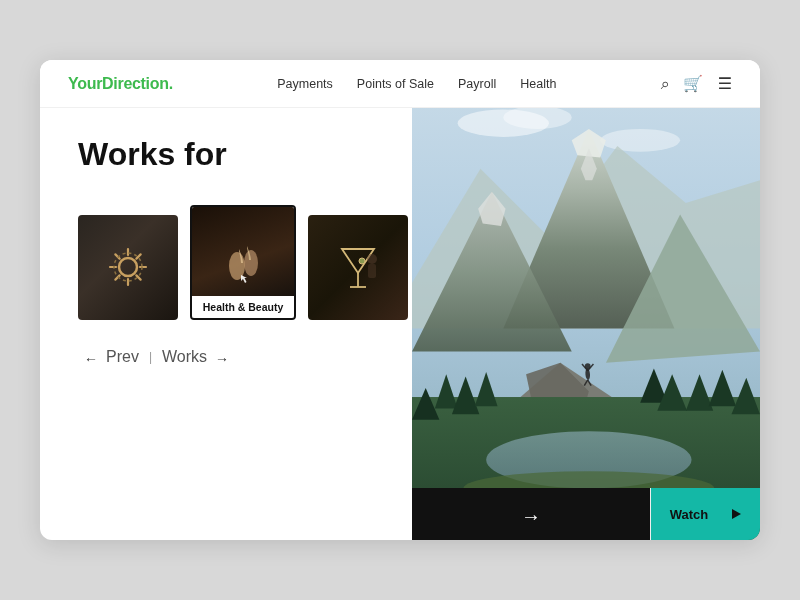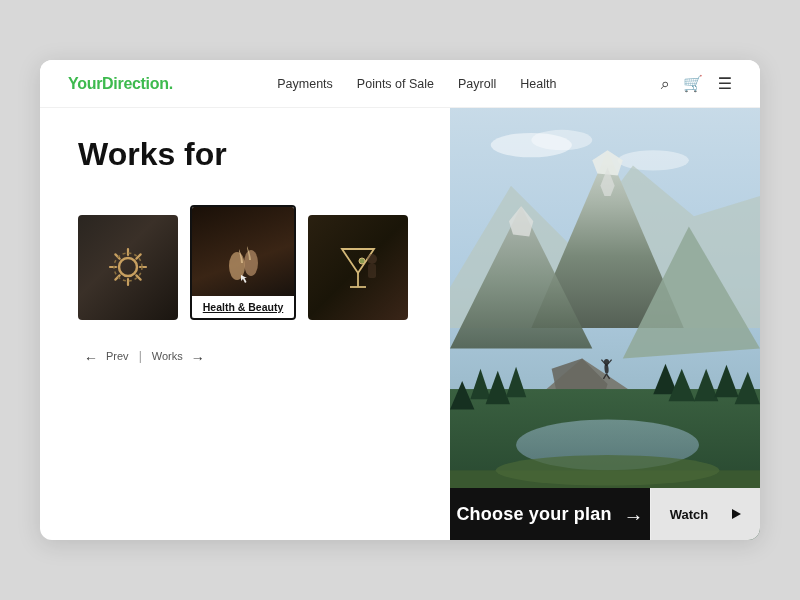--- a/index.html
+++ b/index.html
@@ -73,21 +73,21 @@
     
     .main {
       flex: 1;
       display: flex;
       position: relative;
       overflow: hidden;
     }
 
     
     .left-panel {
-      width: 410px;
+      width: 372px;
       flex-shrink: 0;
       display: flex;
       flex-direction: column;
       padding: 28px 28px 0 38px;
       position: relative;
       z-index: 2;
     }
     .hero-title {
       font-size: 32px;
       font-weight: 800;
@@ -121,21 +121,20 @@
       position: absolute;
       bottom: 0;
       left: 0;
       right: 0;
       background: #fff;
       text-align: center;
       font-size: 10.5px;
       font-weight: 600;
       color: #111;
       padding: 5px 2px;
-      text-decoration: underline;
     }
 
     
     .gear-bg {
       width: 100%;
       height: 100%;
       background: linear-gradient(135deg, #2a2520 0%, #3a3028 40%, #1a1510 100%);
       display: flex;
       align-items: center;
       justify-content: center;
@@ -167,21 +166,21 @@
       padding-left: 6px;
     }
     .page-arrow {
       font-size: 14px;
       color: #333;
       cursor: pointer;
       display: flex;
       align-items: center;
     }
     .page-label {
-      font-size: 11px;
+      font-size: 16px;
       color: #555;
     }
     .page-divider {
       font-size: 12px;
       color: #999;
       margin: 0 2px;
     }
 
     
     .right-panel {
@@ -214,21 +213,21 @@
       font-weight: 700;
       color: #fff;
       letter-spacing: 0.2px;
     }
     .cta-arrow {
       color: #fff;
       font-size: 20px;
     }
     .cta-watch {
       width: 110px;
-      background: #e5e5e5;
+      background: #14b8a6;
       display: flex;
       align-items: center;
       justify-content: center;
       gap: 24px;
       cursor: pointer;
       border-left: 1px solid #eee;
     }
     .cta-watch-text {
       font-size: 13px;
       font-weight: 600;
@@ -406,21 +405,20 @@
           <line x1="6" y1="-3" x2="11" y2="-9" stroke="#222" stroke-width="1.3" opacity="0.85"></line>
 
           <line x1="6" y1="5" x2="3" y2="10" stroke="#222" stroke-width="1.3" opacity="0.85"></line>
           <line x1="6" y1="5" x2="9" y2="10" stroke="#222" stroke-width="1.3" opacity="0.85"></line>
         </g>
       </svg>
 
       
       <div class="cta-bar">
         <div class="cta-choose">
-          <span class="cta-choose-text">Choose your plan</span>
           <span class="cta-arrow">→</span>
         </div>
         <div class="cta-watch">
           <span class="cta-watch-text">Watch</span>
           <span class="cta-play"></span>
         </div>
       </div>
     </div>
 
   </div>

